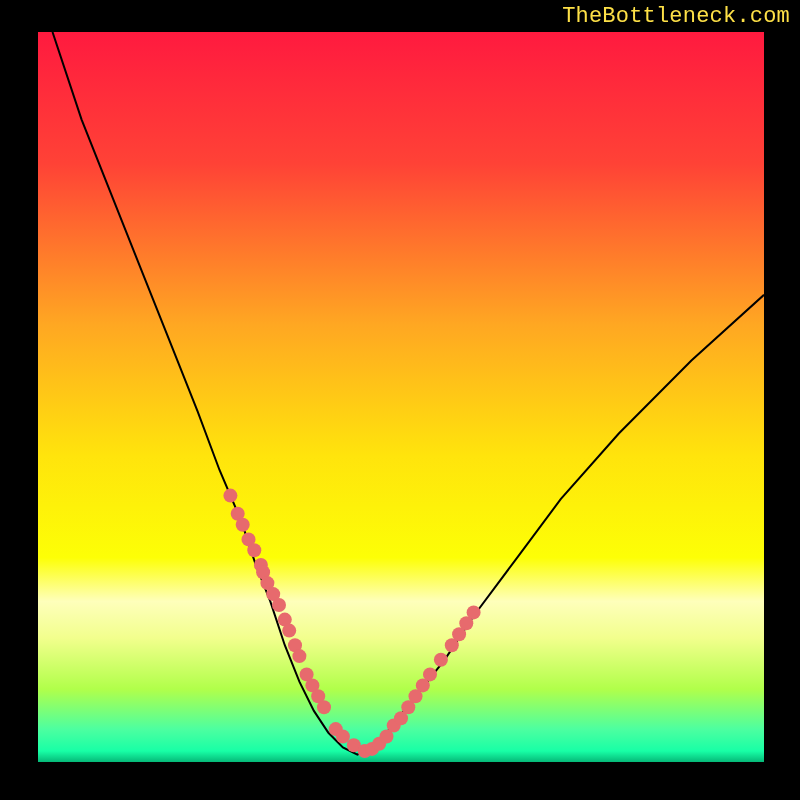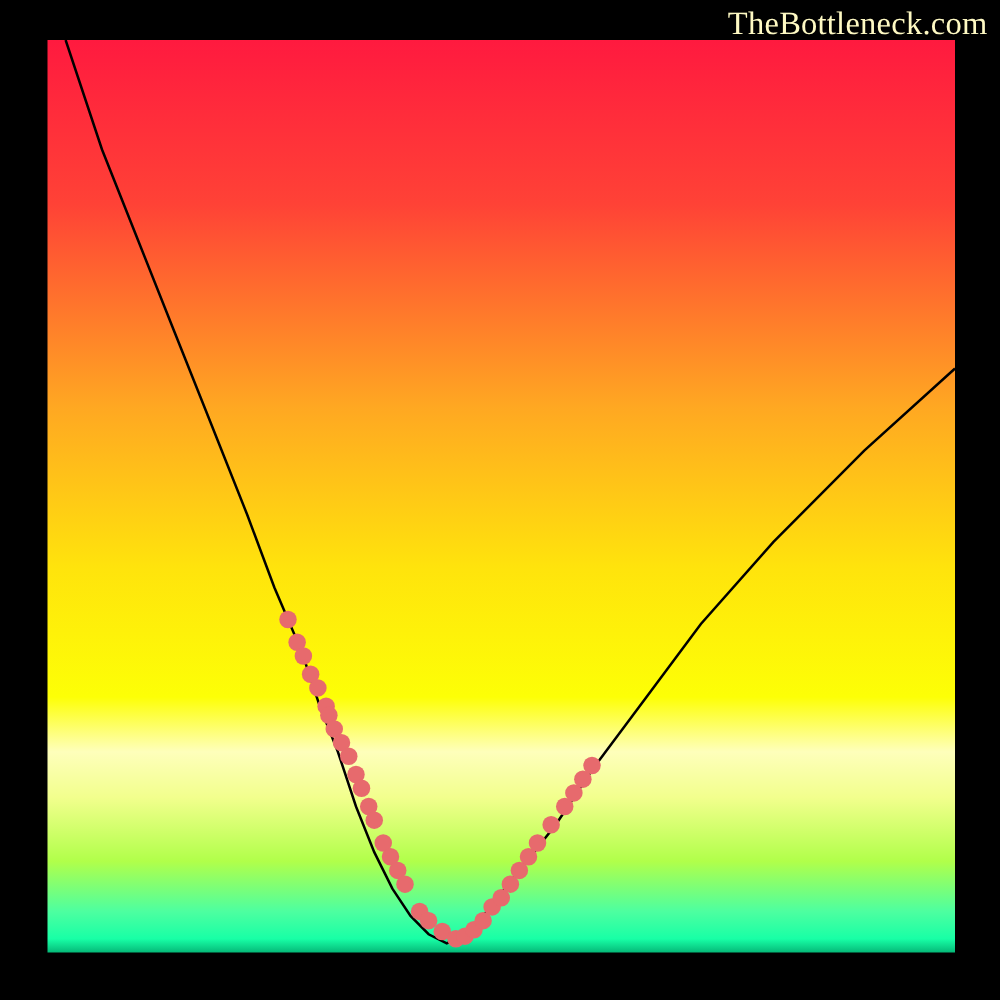--- a/index.html
+++ b/index.html
@@ -13,23 +13,23 @@
   .stage {
     position: relative;
     width: 800px;
     height: 800px;
     background: #000;
   }
   .watermark {
     position: absolute;
     top: 4px;
     right: 10px;
-    font-family: Liberation Serif, serif;
-    font-size: 26px;
-    color: #fef9c3;
+    font-family: Liberation Mono, monospace;
+    font-size: 22px;
+    color: #fde047;
     font-weight: 500;
     letter-spacing: 0.2px;
   }
   svg {
     position: absolute;
     left: 0;
     top: 0;
   }
 </style>
 </head>

